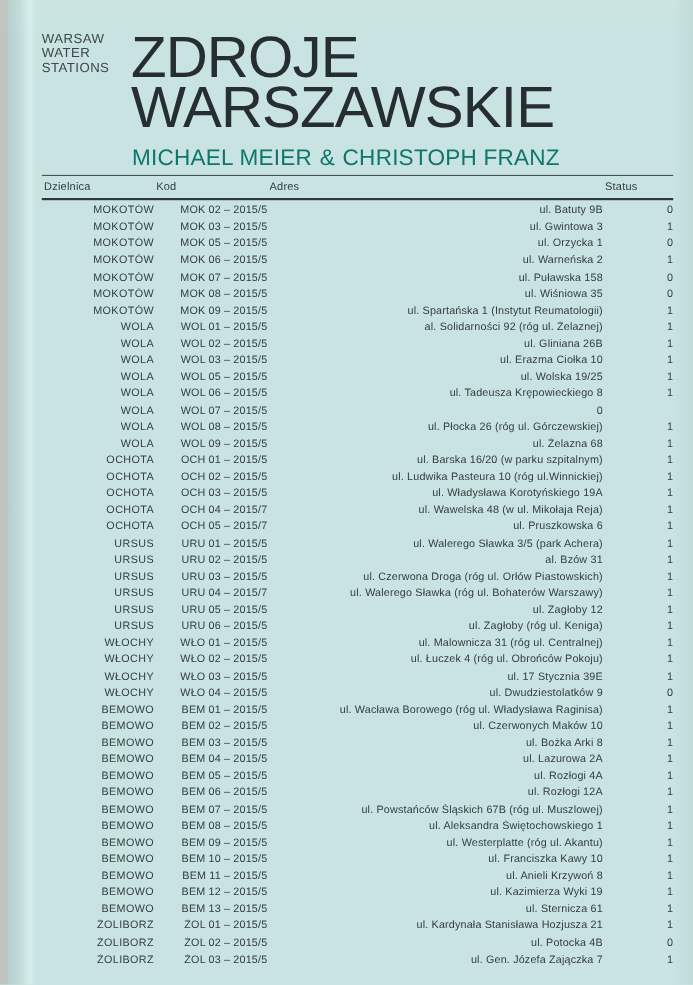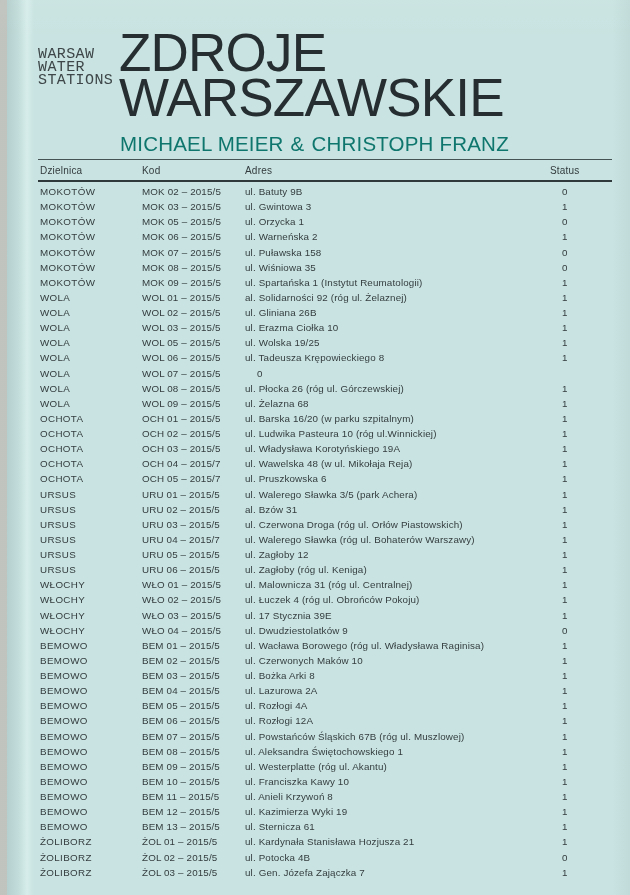--- a/index.html
+++ b/index.html
@@ -17,24 +17,23 @@
   }
   .page-shade{
     position:absolute;inset:0;pointer-events:none;
     background:
       linear-gradient(90deg, rgba(60,85,85,0.14) 7px, rgba(60,85,85,0.05) 18px, rgba(240,255,252,0.35) 27px, rgba(240,255,252,0) 34px),
       linear-gradient(270deg, rgba(40,60,60,0.05) 0px, rgba(40,60,60,0.0) 18px),
       linear-gradient(180deg, rgba(255,255,255,0.06) 0px, rgba(0,0,0,0.0) 40px);
   }
 
   .brand{
-    position:absolute;left:38px;top:48px;
-    font-size:15px;line-height:13px;letter-spacing:0.4px;
+    position:absolute;left:38px;top:29px;
+    font-size:12px;line-height:13px;letter-spacing:0.4px;
     color:#3e4649;
-    font-family:Liberation Mono, monospace;
   }
   .title{
     position:absolute;left:119px;top:30px;
     font-size:53px;line-height:45px;font-weight:500;
     letter-spacing:-0.8px;color:#262e32;
     white-space:nowrap;
   }
   .authors{
     position:absolute;left:120px;top:134px;
     font-size:20.5px;line-height:20px;font-weight:400;
@@ -46,21 +45,21 @@
     position:absolute;left:38px;top:159px;width:574px;
   }
   .thead{
     display:grid;grid-template-columns:102px 103px 305px 1fr;
     height:20px;align-items:center;
     border-top:1px solid rgba(47,57,60,0.85);
     border-bottom:2px solid #2f393c;
     font-size:10px;letter-spacing:0.2px;color:#333b3e;
   }
   .thead > div{padding-left:2px;}
-  .tbody{margin-top:2px;}
+  .tbody{margin-top:2px;text-align:right;}
   .trow{
     display:grid;grid-template-columns:102px 103px 305px 1fr;
     height:15.13px;align-items:center;
     font-size:9.8px;letter-spacing:0.15px;color:#343c3f;
     white-space:nowrap;
   }
   .trow > div{padding-left:2px;overflow:hidden;}
   .cell-district{letter-spacing:0.35px;}
   .cell-status{padding-left:14px !important;}
 </style>

